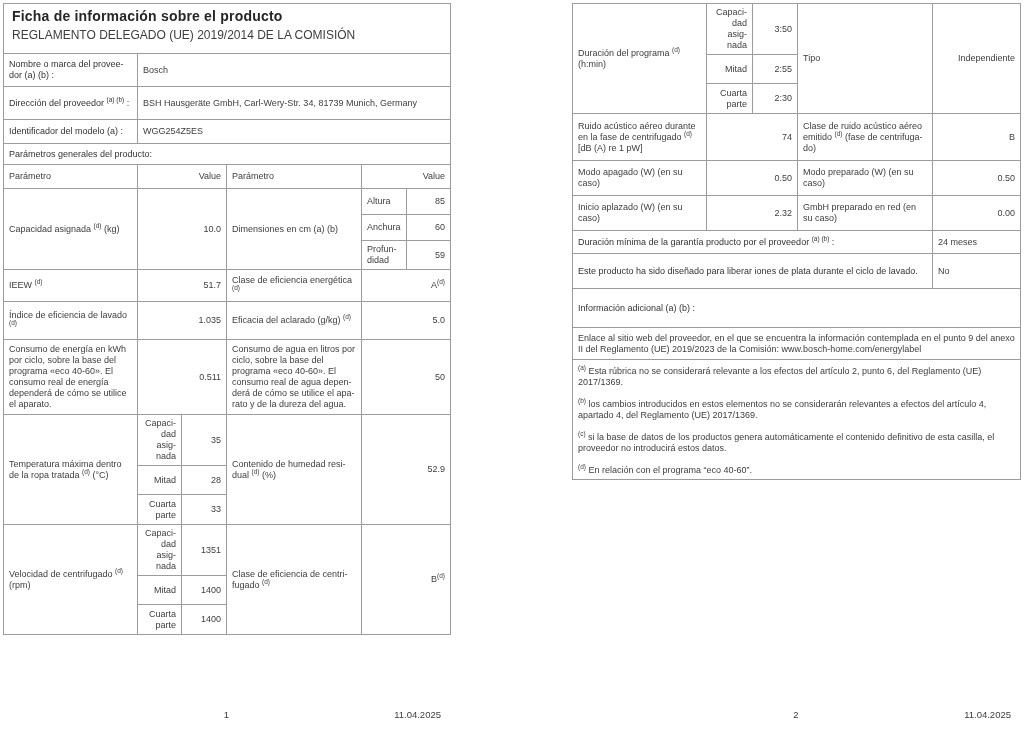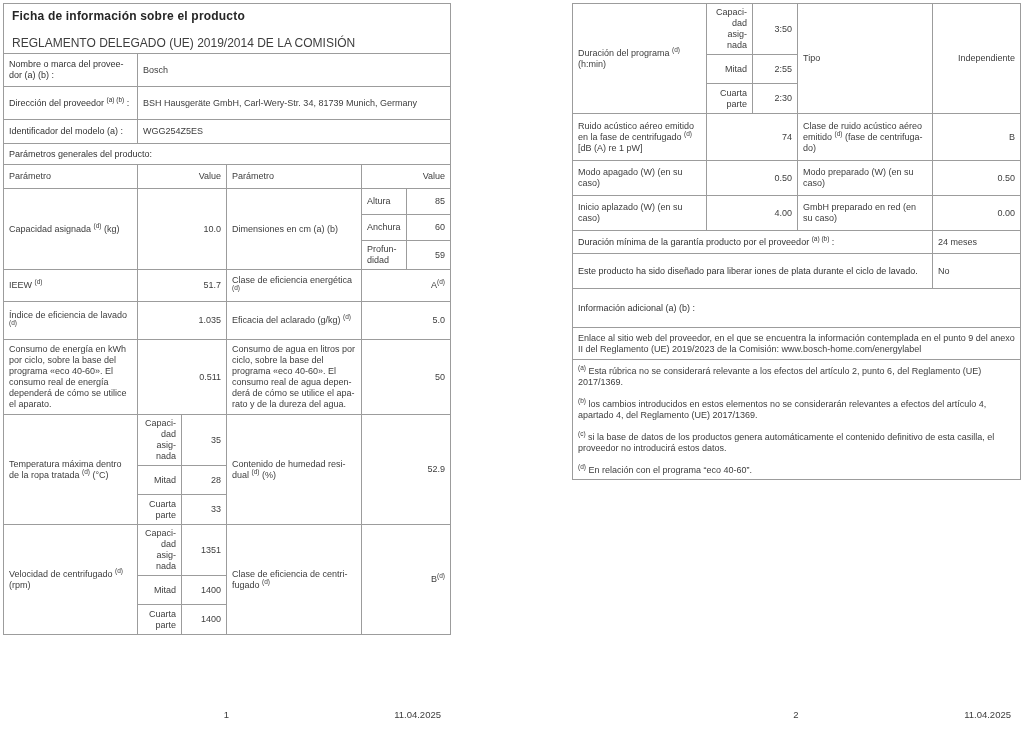--- a/index.html
+++ b/index.html
@@ -11,21 +11,21 @@
   table.doc { border-collapse:collapse; table-layout:fixed; position:absolute; top:3px; }
   #t1 { left:3px; width:447px; }
   #t2 { left:572px; width:448px; }
   td {
     border:1px solid #9c9c9c; font-size:9px; line-height:11px;
     padding:3px 5px; vertical-align:middle; overflow:hidden;
   }
   .b  { font-weight:normal; color:#333333; }
   .c  { text-align:right; }
   sup { font-size:6.5px; line-height:0; vertical-align:super; }
-  .title { font-size:12px; font-weight:bold; color:#262626; margin:1px 0 16px 2px; letter-spacing:.2px; }
+  .title { font-size:14px; font-weight:bold; color:#262626; margin:1px 0 8px 2px; letter-spacing:.2px; }
   .reg   { font-size:12px; color:#3d3d3d; margin-left:2px; }
   .fnp { margin:0 0 11px 0; }
   .fnp:last-child { margin:0; }
   .footer-item { position:absolute; top:709px; font-size:9.5px; color:#3d3d3d; }
   .fnum1 { left:3px;   width:447px; text-align:center; }
   .fdate1{ left:3px;   width:447px; text-align:right; padding-right:9px; }
   .fnum2 { left:572px; width:448px; text-align:center; }
   .fdate2{ left:572px; width:448px; text-align:right; padding-right:9px; }
 </style>
 </head>
@@ -166,36 +166,36 @@
   <tr style="height:29px">
     <td class="c">Mitad</td>
     <td class="c">2:55</td>
   </tr>
   <tr style="height:30px">
     <td class="c">Cuarta parte</td>
     <td class="c">2:30</td>
   </tr>
 
   <tr style="height:47px">
-    <td><span>Ruido acústico aéreo emitido en la fase de centrifugado </span><sup>(d)</sup><span> [dB (A) re 1 pW]</span></td>
+    <td><span>Ruido acústico aéreo durante en la fase de centrifugado </span><sup>(d)</sup><span> [dB (A) re 1 pW]</span></td>
     <td colspan="2" class="c">74</td>
     <td><span>Clase de ruido acústico aéreo emitido </span><sup>(d)</sup><span> (fase de centrifuga­do)</span></td>
     <td class="c">B</td>
   </tr>
 
   <tr style="height:35px">
     <td>Modo apagado (W) (en su caso)</td>
     <td colspan="2" class="c">0.50</td>
     <td>Modo preparado (W) (en su caso)</td>
     <td class="c">0.50</td>
   </tr>
 
   <tr style="height:35px">
     <td>Inicio aplazado (W) (en su caso)</td>
-    <td colspan="2" class="c">4.00</td>
+    <td colspan="2" class="c">2.32</td>
     <td>GmbH preparado en red (en su caso)</td>
     <td class="c">0.00</td>
   </tr>
 
   <tr style="height:23px">
     <td colspan="4" class="b"><span>Duración mínima de la garantía producto por el proveedor  </span><sup>(a) (b)</sup><span> :</span></td>
     <td>24 meses</td>
   </tr>
 
   <tr style="height:35px">

